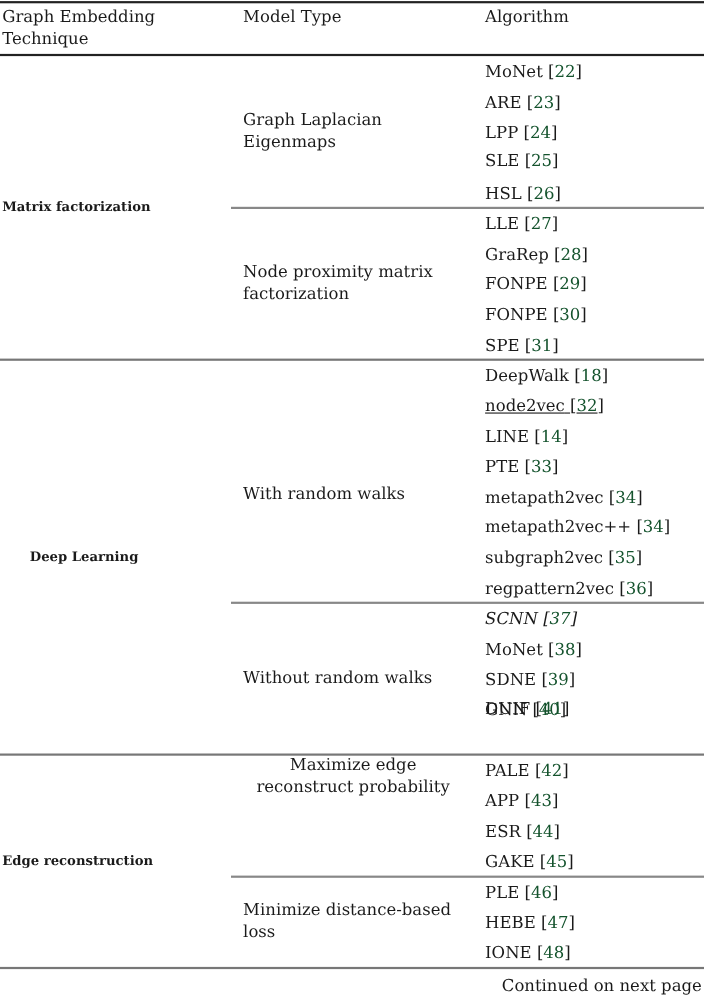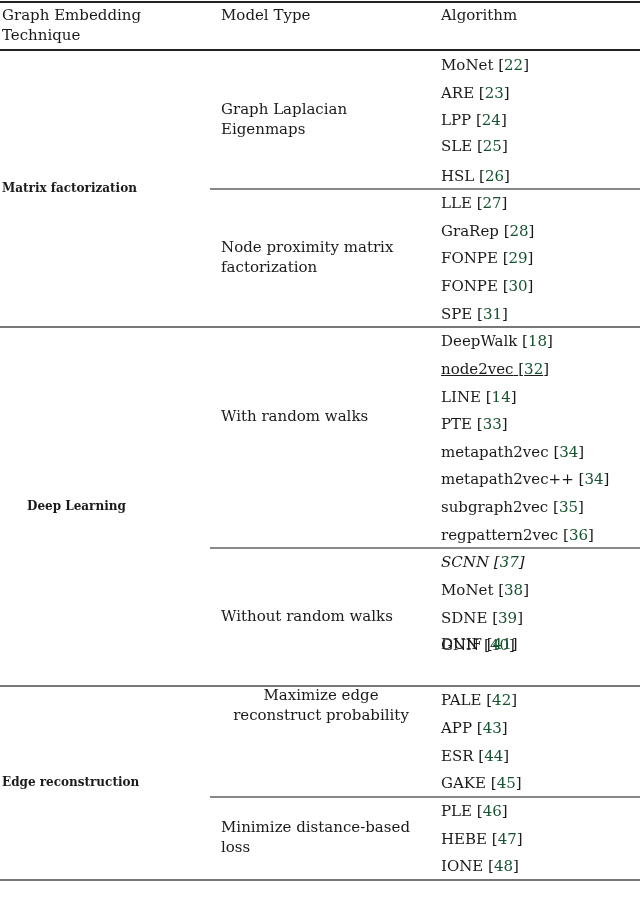--- a/index.html
+++ b/index.html
@@ -106,21 +106,21 @@
       <div class="section-label" style="top: 178.15px;">Matrix factorization</div>
       <div class="rule section" style="top: 326.3px;"></div>
       <div class="algo" style="top: 331.3px;"><span>DeepWalk</span> <span class="br">[</span><a class="ref">18</a><span class="br">]</span></div>
       <div class="algo" style="top: 358.93px; text-decoration: underline;"><span>node2vec</span> <span class="br">[</span><a class="ref">32</a><span class="br">]</span></div>
       <div class="algo" style="top: 386.56px;"><span>LINE</span> <span class="br">[</span><a class="ref">14</a><span class="br">]</span></div>
       <div class="algo" style="top: 414.19px;"><span>PTE</span> <span class="br">[</span><a class="ref">33</a><span class="br">]</span></div>
       <div class="algo" style="top: 441.82px;"><span>metapath2vec</span> <span class="br">[</span><a class="ref">34</a><span class="br">]</span></div>
       <div class="algo" style="top: 469.45px;"><span>metapath2vec++</span> <span class="br">[</span><a class="ref">34</a><span class="br">]</span></div>
       <div class="algo" style="top: 497.08px;"><span>subgraph2vec</span> <span class="br">[</span><a class="ref">35</a><span class="br">]</span></div>
       <div class="algo" style="top: 524.71px;"><span>regpattern2vec</span> <span class="br">[</span><a class="ref">36</a><span class="br">]</span></div>
-      <div class="group-label" style="top: 406px;">With random walks</div>
+      <div class="group-label" style="top: 439px;">With random walks</div>
       <div class="rule sub" style="top: 547.34px;"></div>
       <div class="algo" style="top: 552.34px; font-style: italic;"><span>SCNN</span> <span class="br">[</span><a class="ref">37</a><span class="br">]</span></div>
       <div class="algo" style="top: 579.97px;"><span>MoNet</span> <span class="br">[</span><a class="ref">38</a><span class="br">]</span></div>
       <div class="algo" style="top: 607.6px;"><span>SDNE</span> <span class="br">[</span><a class="ref">39</a><span class="br">]</span></div>
       <div class="algo" style="top: 635.23px;"><span>GNN</span> <span class="br">[</span><a class="ref">40</a><span class="br">]</span></div>
       <div class="algo" style="top: 634px; text-align: center;"><span>DUIF</span> <span class="br">[</span><a class="ref">41</a><span class="br">]</span></div>
       <div class="group-label" style="top: 606.415px;">Without random walks</div>
       <div class="section-label" style="top: 495.895px; margin-left: 25px;">Deep Learning</div>
       <div class="rule section" style="top: 685.49px;"></div>
       <div class="algo" style="top: 690.49px;"><span>PALE</span> <span class="br">[</span><a class="ref">42</a><span class="br">]</span></div>
@@ -131,13 +131,14 @@
       <div class="rule sub" style="top: 796.01px;"></div>
       <div class="algo" style="top: 801.01px;"><span>PLE</span> <span class="br">[</span><a class="ref">46</a><span class="br">]</span></div>
       <div class="algo" style="top: 828.64px;"><span>HEBE</span> <span class="br">[</span><a class="ref">47</a><span class="br">]</span></div>
       <div class="algo" style="top: 856.27px;"><span>IONE</span> <span class="br">[</span><a class="ref">48</a><span class="br">]</span></div>
       <div class="group-label" style="top: 817.455px;">Minimize distance-based loss</div>
       <div class="section-label" style="top: 772.195px;">Edge reconstruction</div>
     </div>
 
   <div class="rule bottom"></div>
 
+  <div class="continued">Continued on next page</div>
 </div>
 
 </body></html>

